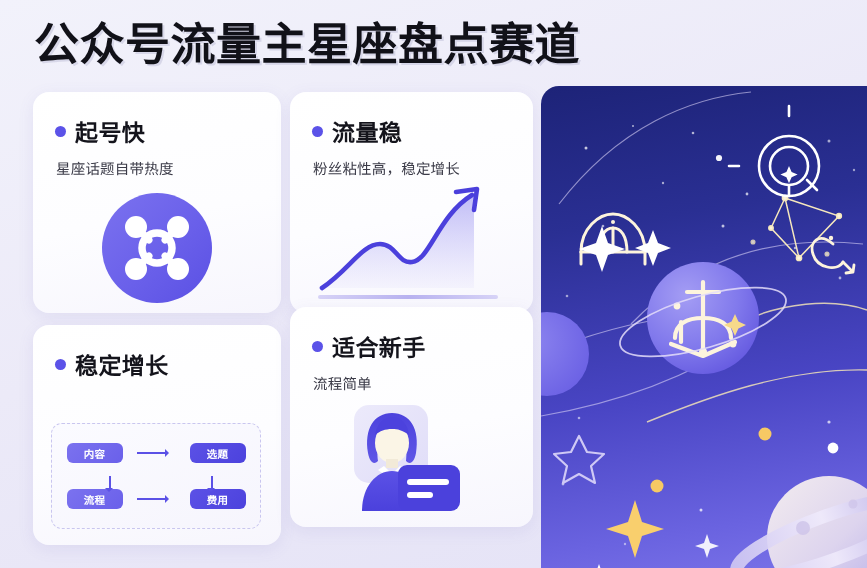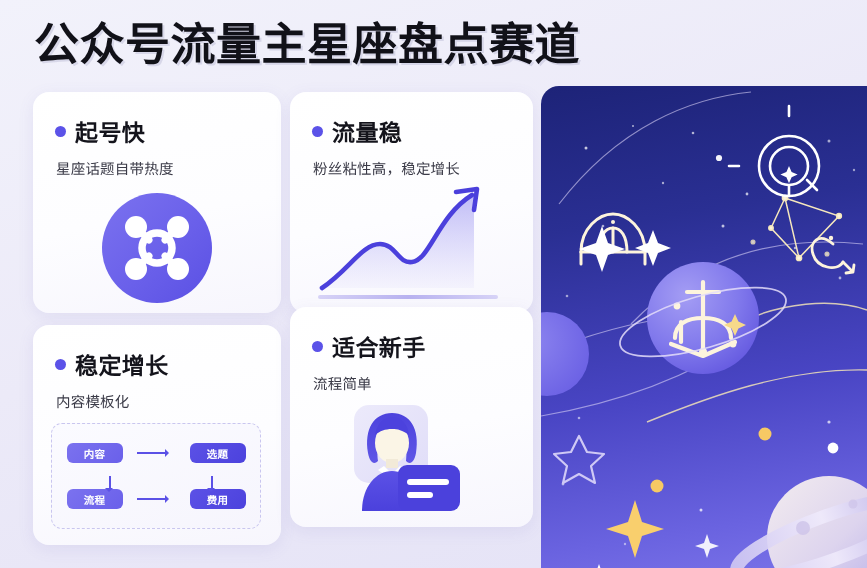--- a/index.html
+++ b/index.html
@@ -274,21 +274,20 @@
         </svg>
       </div>
     </div>
   </div>
 
   <div class="card" id="card-2">
     <div class="card-head">
       <span class="bullet"></span>
       <span class="card-title">稳定增长</span>
     </div>
-    <div class="card-sub">内容模板化</div>
     <div class="card-art">
       <div class="flow-box">
         <div class="flow-grid">
           <div class="flow-node light">内容</div>
           <div class="flow-arrow-h"></div>
           <div class="flow-node dark">选题</div>
 
           <div class="flow-node light">流程</div>
           <div class="flow-arrow-h"></div>
           <div class="flow-node dark">费用</div>

